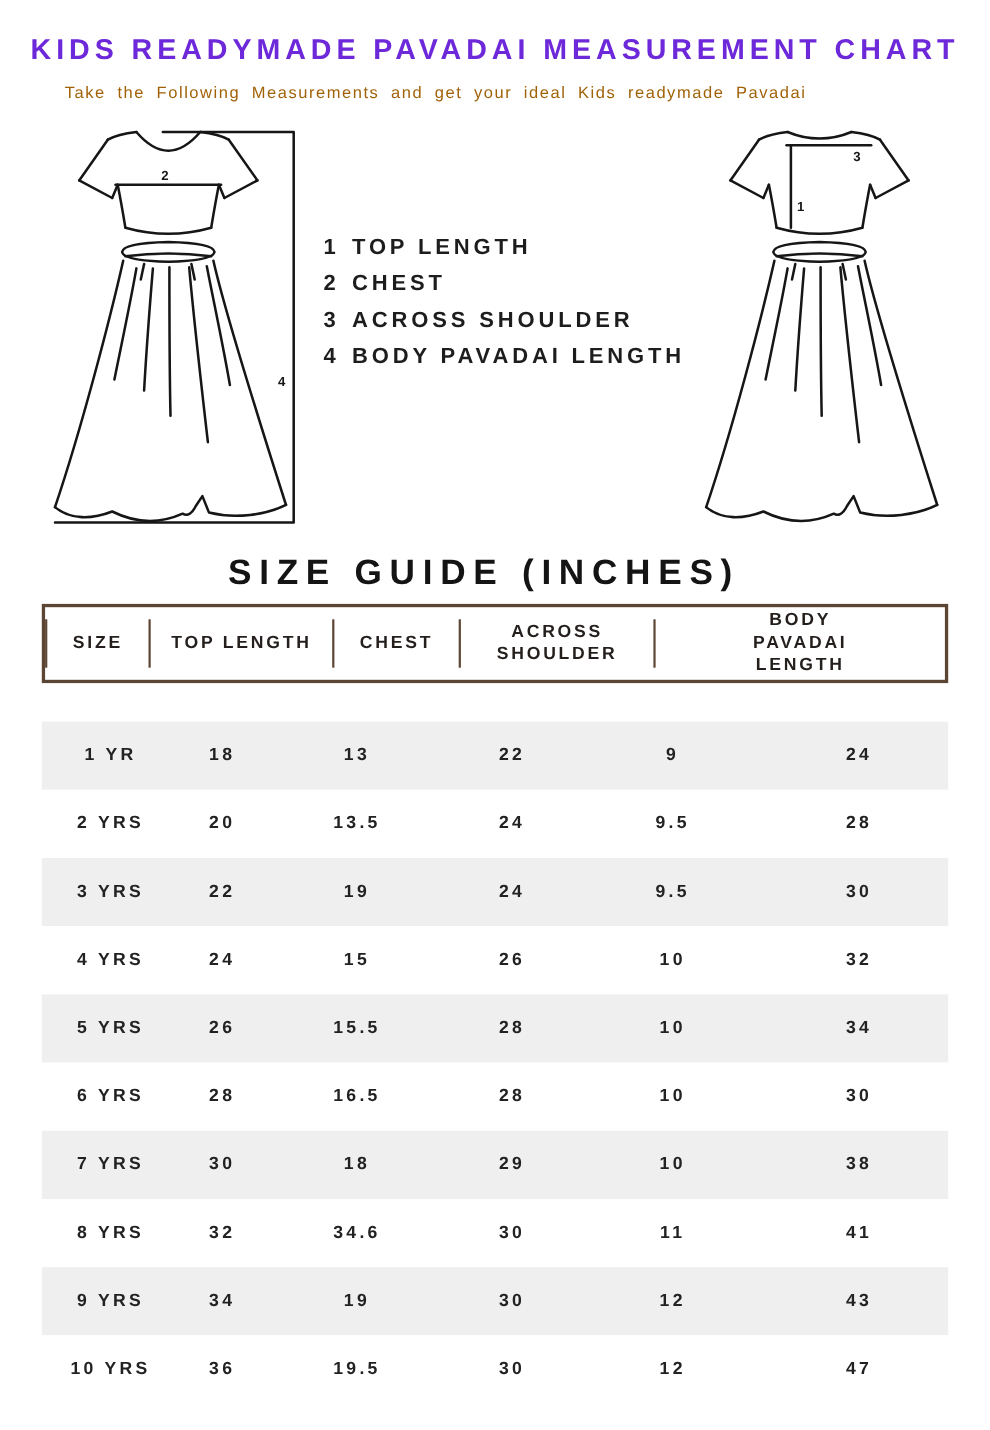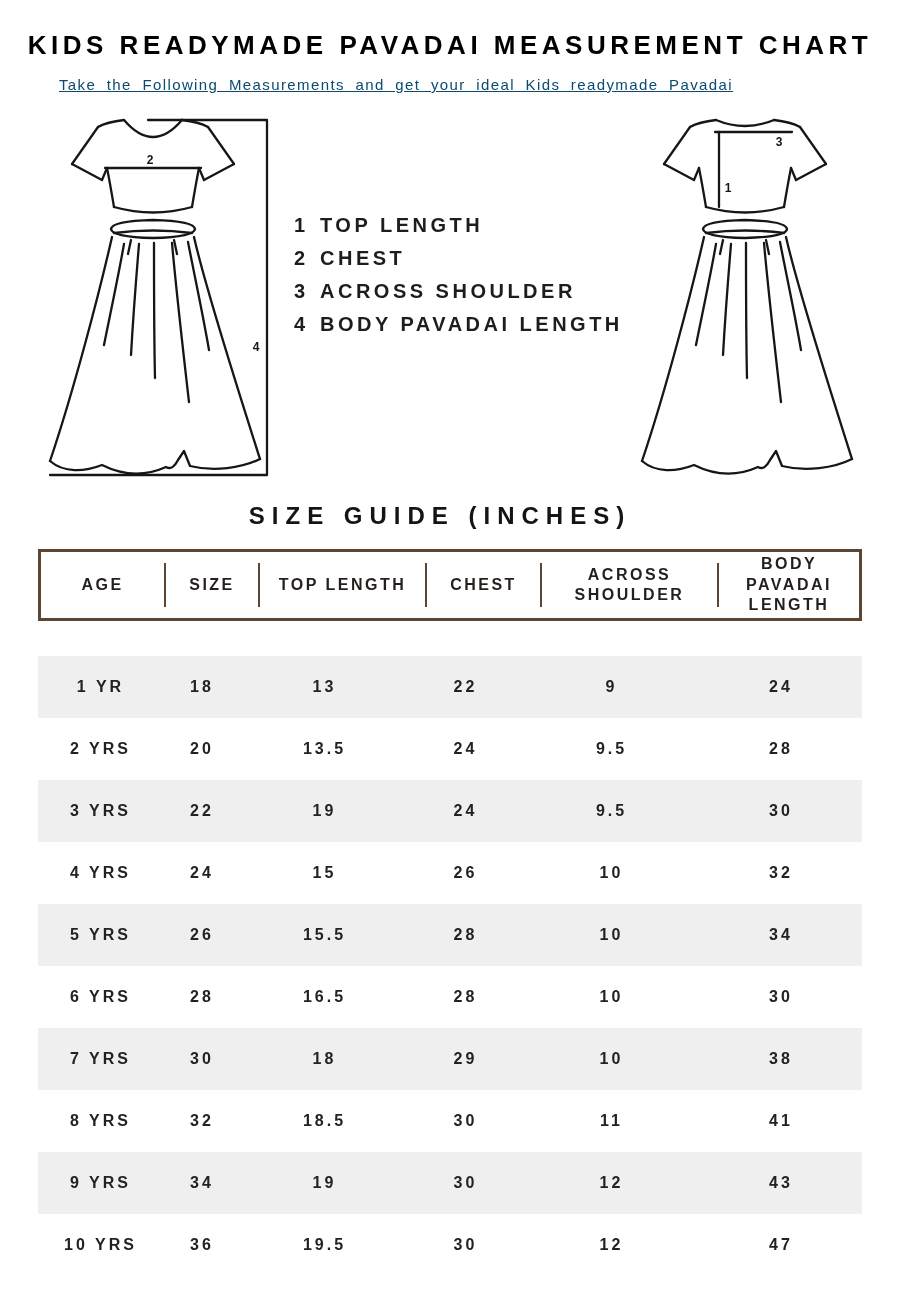--- a/index.html
+++ b/index.html
@@ -8,49 +8,48 @@
     --ink:#1b1b1b;
   }
   *{margin:0;padding:0;box-sizing:border-box;}
   html,body{background:#ffffff;}
   body{
     width:900px;height:1300px;position:relative;overflow:hidden;
     font-family:"Liberation Sans","DejaVu Sans",sans-serif;color:var(--ink);
   }
   .page-title{
     position:absolute;top:30px;left:0;width:900px;text-align:center;
-    font-size:26px;font-weight:700;letter-spacing:4.5px;color:#000000;
+    font-size:26px;font-weight:700;letter-spacing:4.5px;color:#6d28d9;
     white-space:nowrap;
   }
   .page-subtitle{
     position:absolute;top:76px;left:0;width:792px;text-align:center;
-    font-size:15px;font-weight:400;letter-spacing:1.4px;word-spacing:5px;color:#0c4a6e;
-    white-space:nowrap;
-    text-decoration:underline;
+    font-size:15px;font-weight:400;letter-spacing:1.4px;word-spacing:5px;color:#a16207;
+    white-space:nowrap;
   }
   .fig{position:absolute;top:108px;width:238px;height:374px;color:#161616;}
   .fig-front{left:36px;}
   .fig-back{left:628px;}
   .fig svg{width:100%;height:100%;display:block;}
   .fig text{
     font-family:"Liberation Sans","DejaVu Sans",sans-serif;
     font-size:12px;font-weight:700;fill:#161616;
   }
   .legend{
     position:absolute;left:294px;top:214px;list-style:none;
   }
   .legend-item{
     display:flex;align-items:baseline;height:33px;
     font-size:20px;font-weight:700;letter-spacing:3.5px;color:#1d1d1d;
     white-space:nowrap;
   }
   .legend-num{width:26px;flex:0 0 26px;}
   .size-heading{
     position:absolute;top:502px;left:0;width:880px;text-align:center;
-    font-size:24px;font-weight:700;letter-spacing:7px;color:#141414;
+    font-size:32px;font-weight:700;letter-spacing:7px;color:#141414;
     white-space:nowrap;
   }
   .size-table-header{
     position:absolute;left:38px;top:549px;width:824px;height:72px;
     border:3px solid var(--accent-brown);background:#fff;
     display:flex;align-items:stretch;
   }
   .hcell{
     display:flex;align-items:center;justify-content:center;text-align:center;
     font-size:16px;font-weight:700;letter-spacing:2.5px;line-height:1.28;color:#241f1c;
@@ -176,21 +175,20 @@
   </li>
   <li class="legend-item">
     <span class="legend-num">4</span>
     <span>BODY PAVADAI LENGTH</span>
   </li>
 </ul>
 
 <div class="size-heading">SIZE GUIDE (INCHES)</div>
 
 <div class="size-table-header">
-  <div class="hcell hc0">AGE</div>
   <div class="hdiv"></div>
   <div class="hcell hc1">SIZE</div>
   <div class="hdiv"></div>
   <div class="hcell hc2">TOP LENGTH</div>
   <div class="hdiv"></div>
   <div class="hcell hc3">CHEST</div>
   <div class="hdiv"></div>
   <div class="hcell hc4">
       <span>ACROSS SHOULDER</span>
     </div>
@@ -253,21 +251,21 @@
     <div class="cell c0">7 YRS</div>
     <div class="cell c1">30</div>
     <div class="cell c2">18</div>
     <div class="cell c3">29</div>
     <div class="cell c4">10</div>
     <div class="cell c5">38</div>
   </div>
   <div class="trow">
     <div class="cell c0">8 YRS</div>
     <div class="cell c1">32</div>
-    <div class="cell c2">18.5</div>
+    <div class="cell c2">34.6</div>
     <div class="cell c3">30</div>
     <div class="cell c4">11</div>
     <div class="cell c5">41</div>
   </div>
   <div class="trow">
     <div class="cell c0">9 YRS</div>
     <div class="cell c1">34</div>
     <div class="cell c2">19</div>
     <div class="cell c3">30</div>
     <div class="cell c4">12</div>

